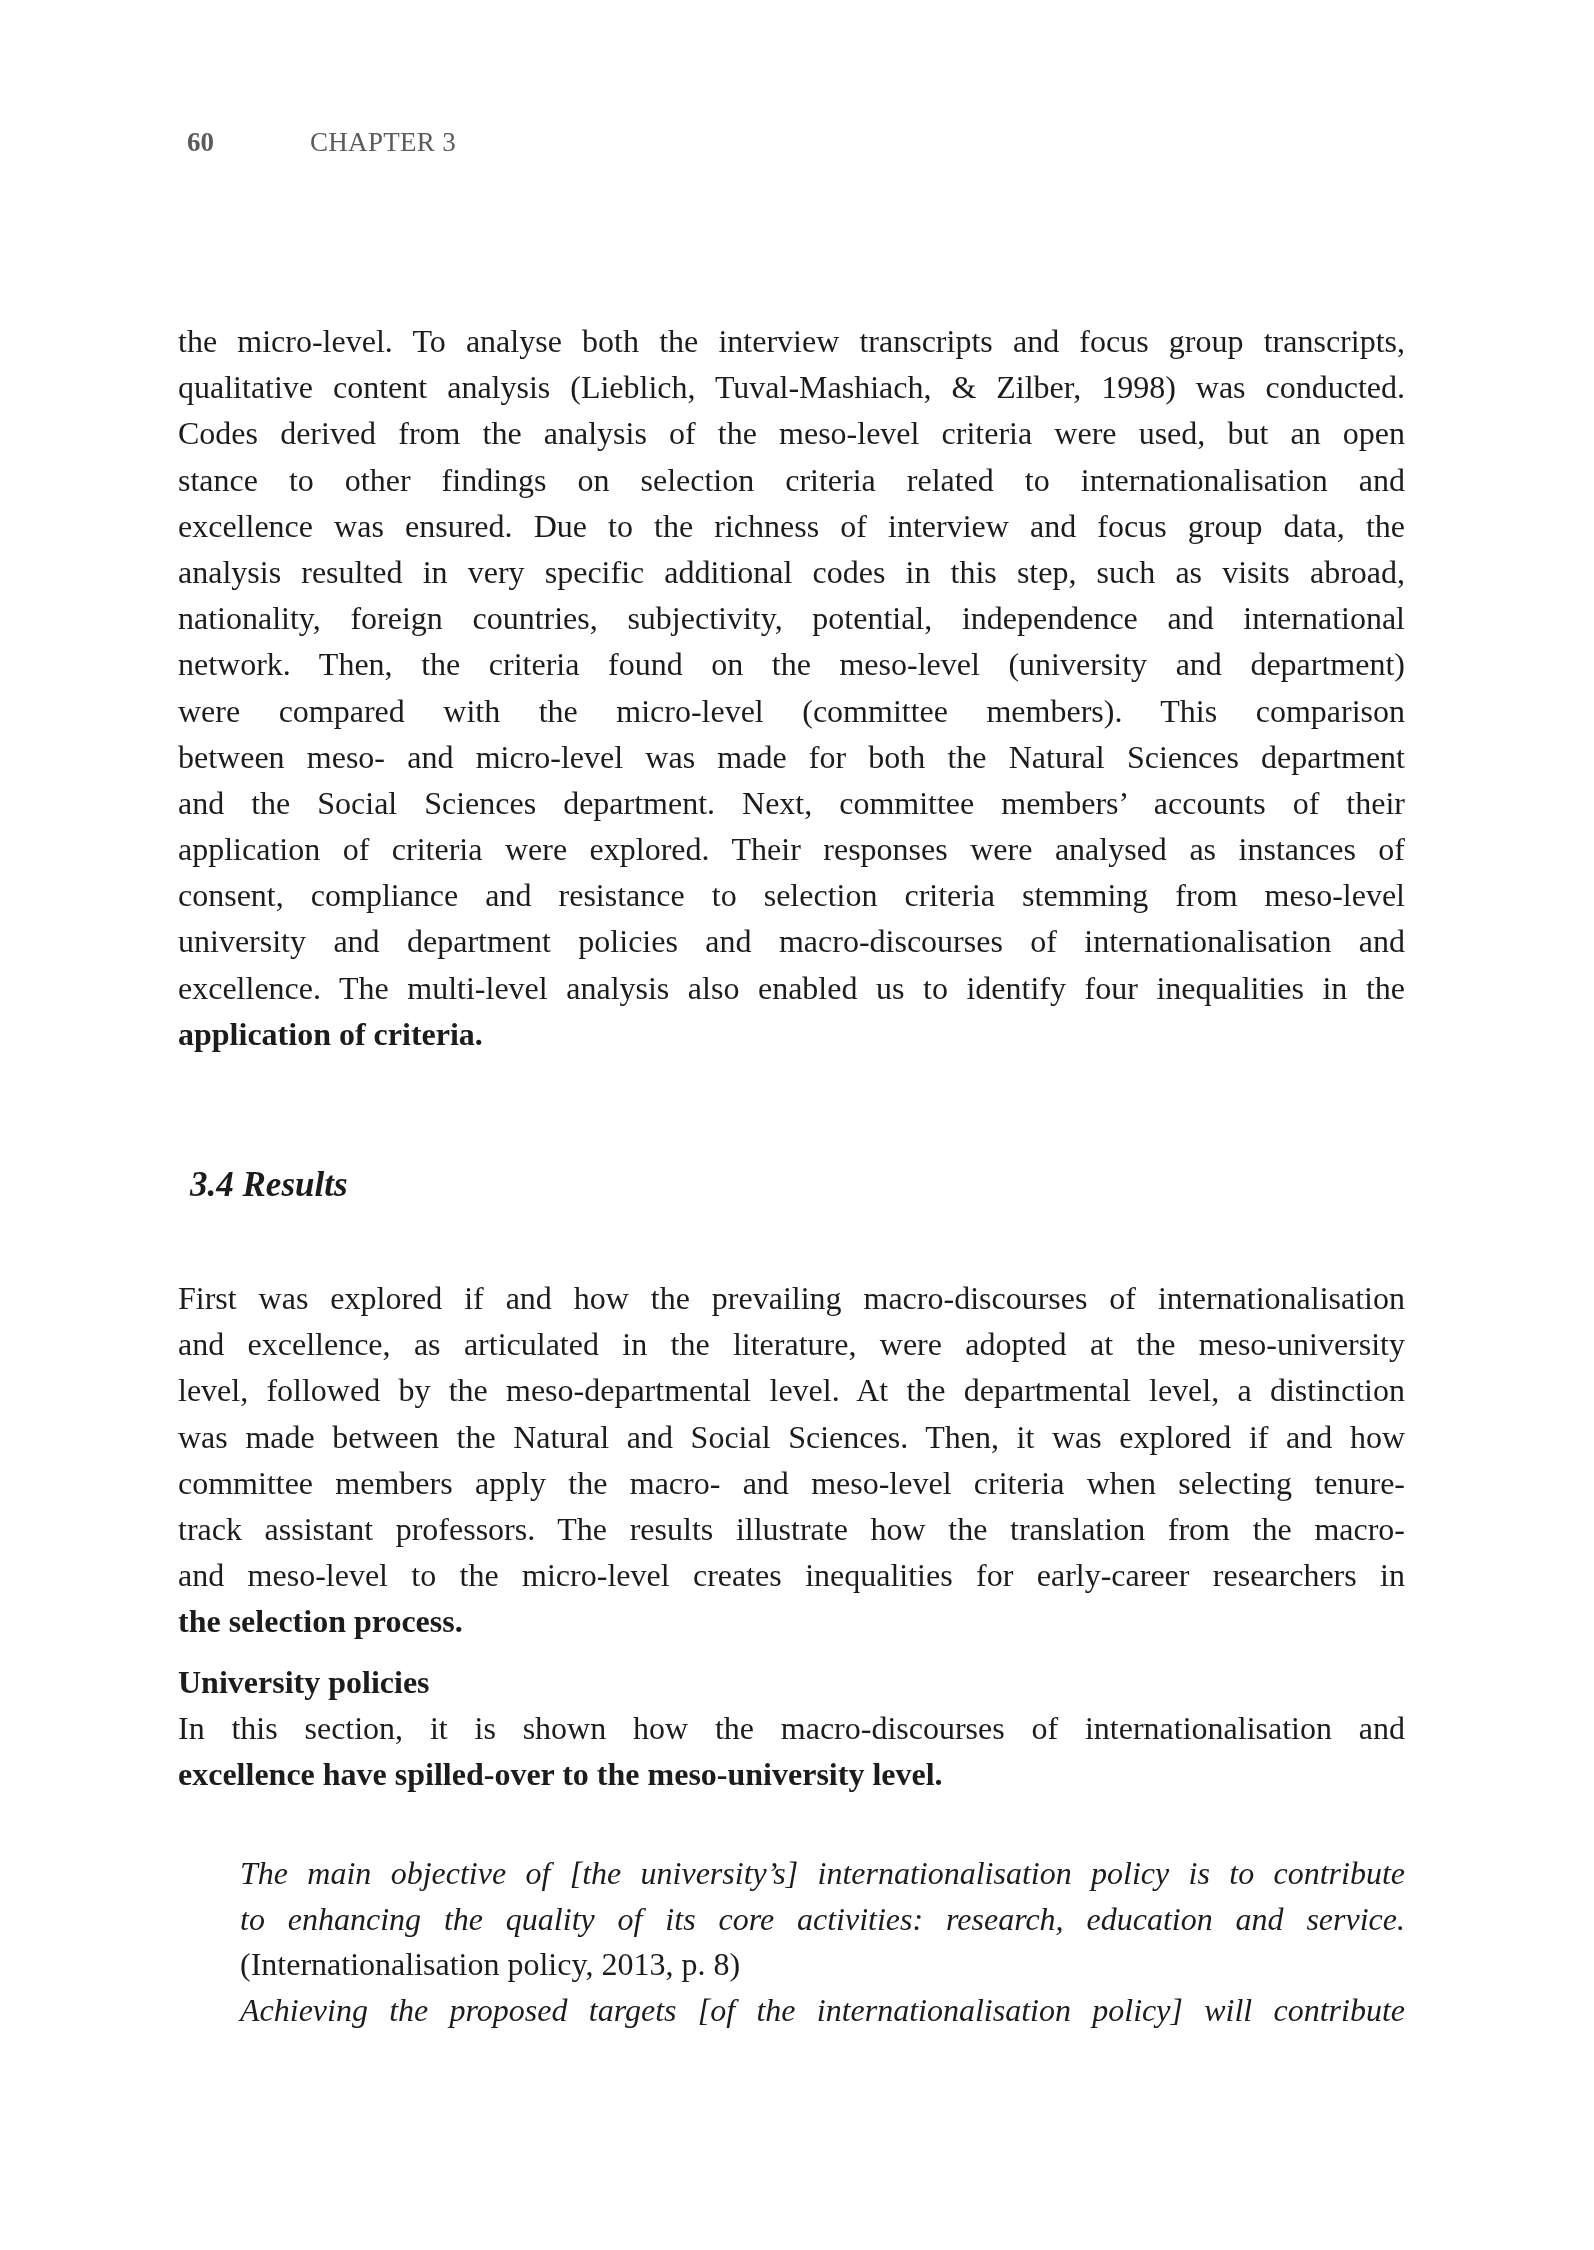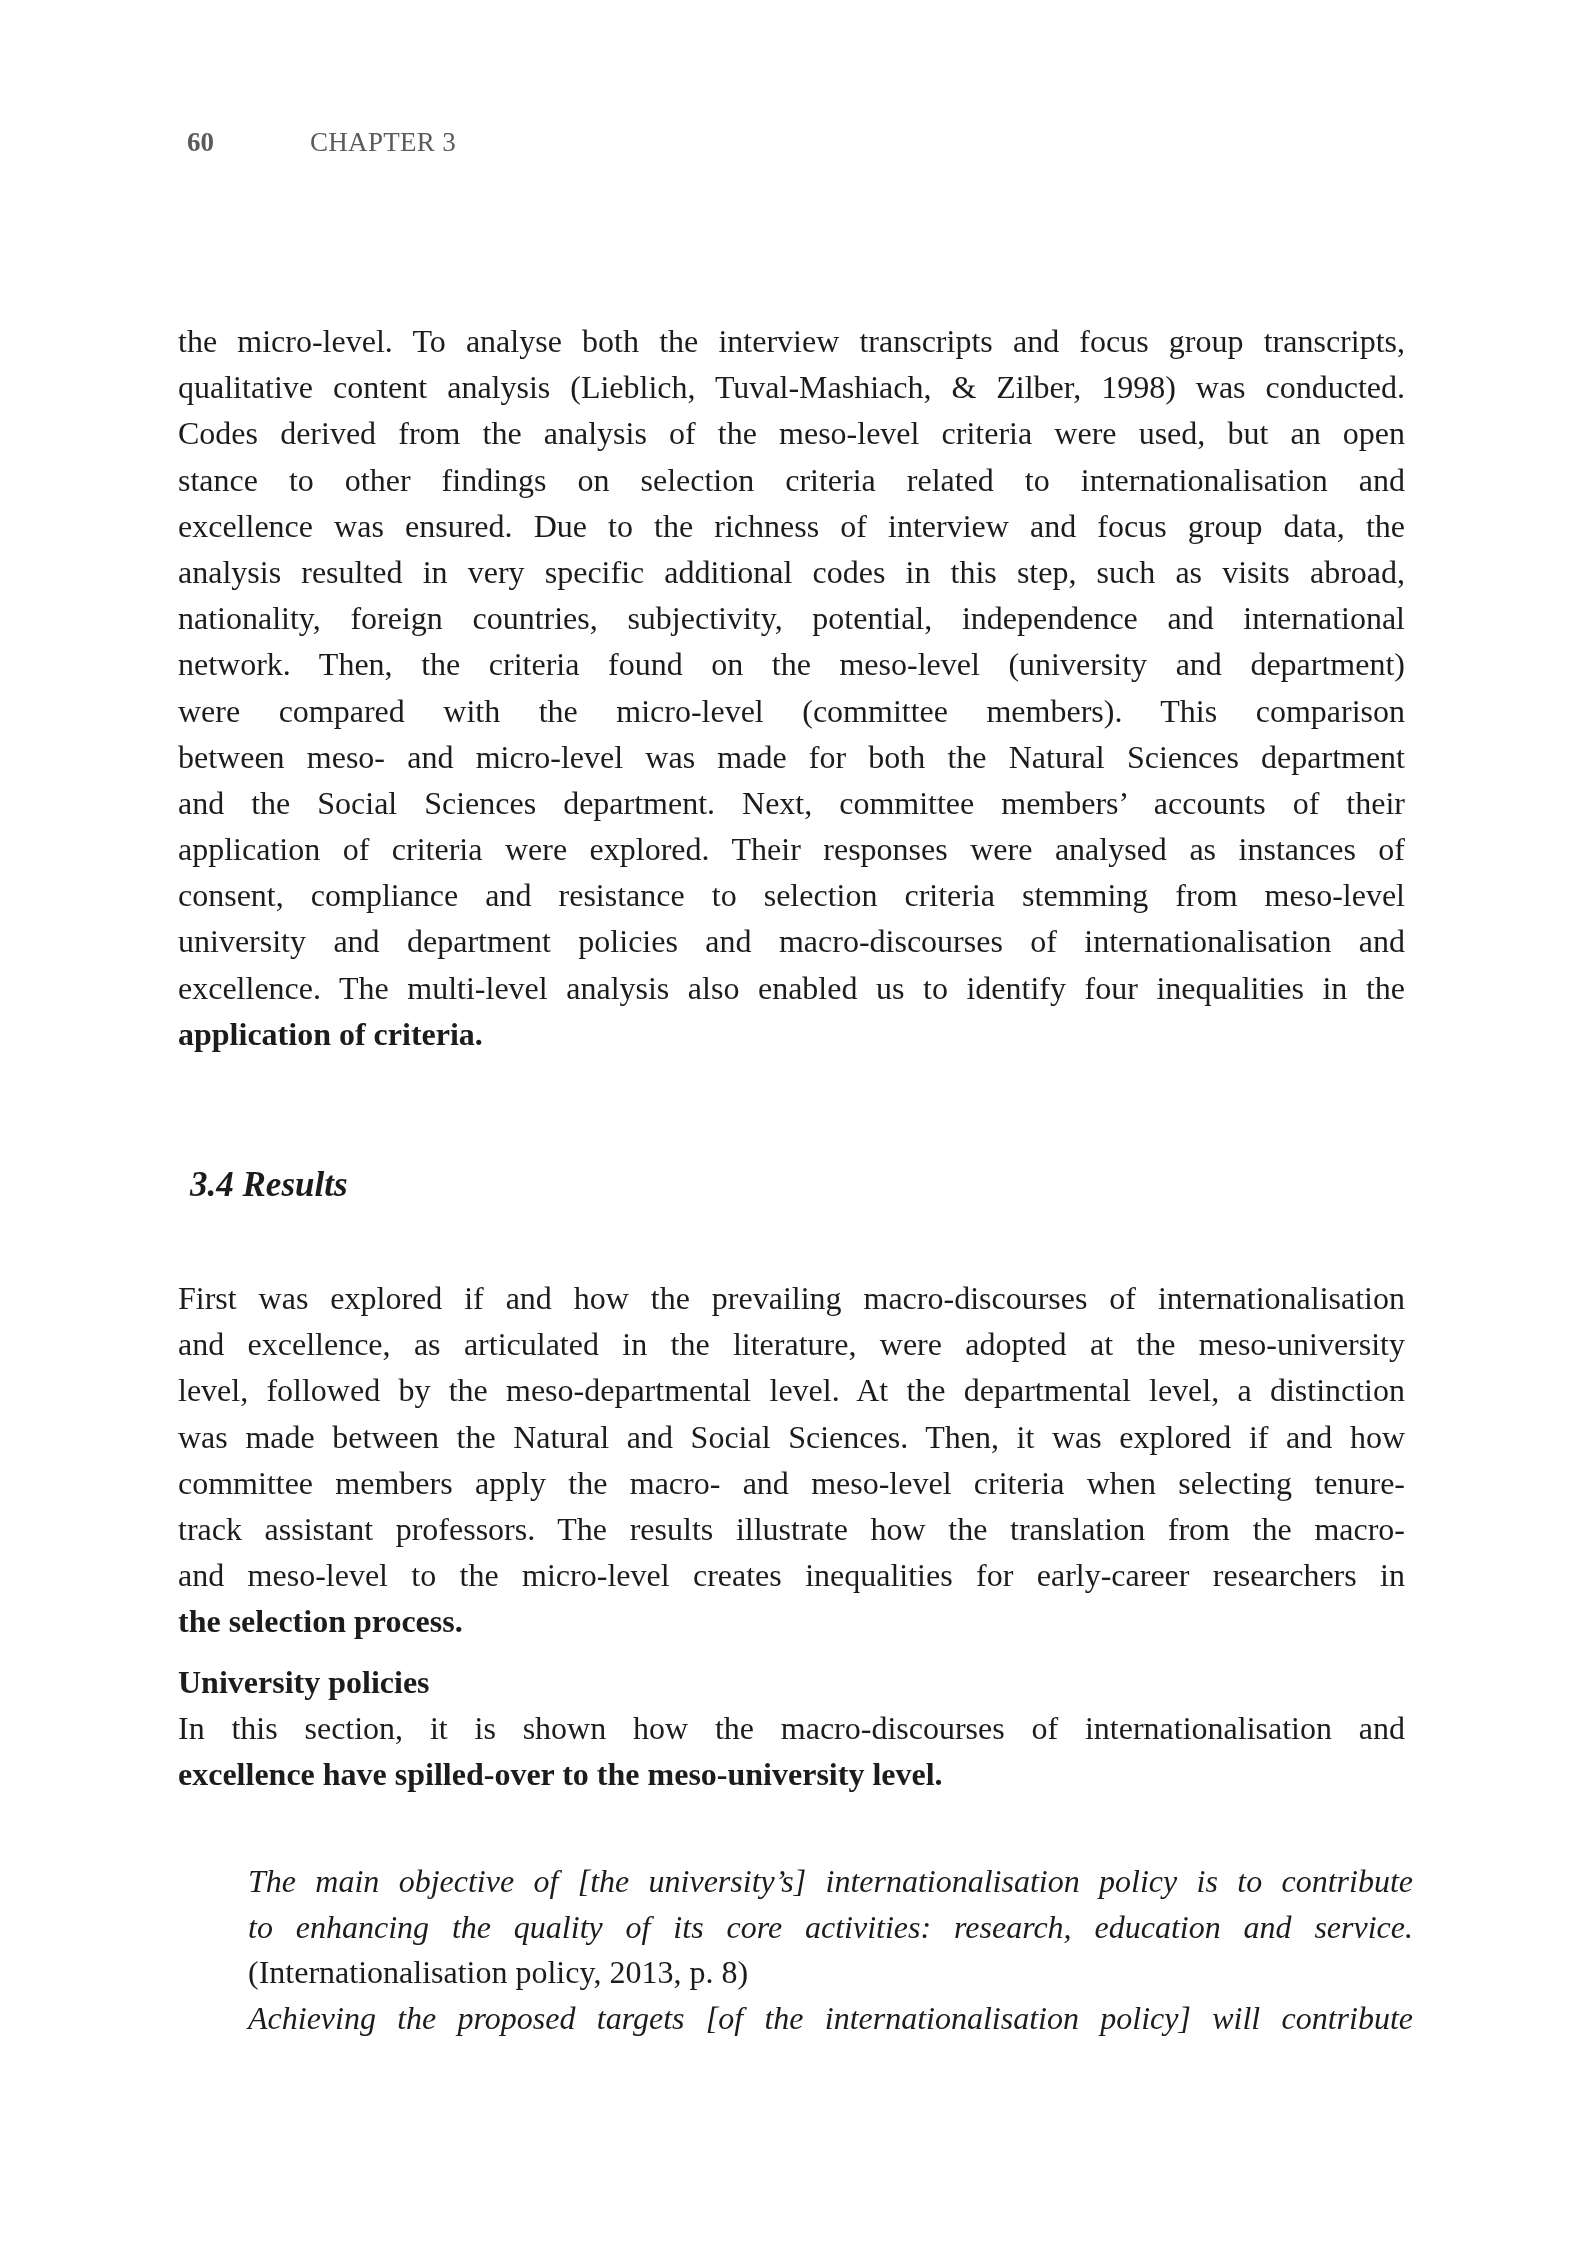--- a/index.html
+++ b/index.html
@@ -129,18 +129,18 @@
   <span class="line">and meso-level to the micro-level creates inequalities for early-career researchers in</span>
   <span class="line last">the selection process.</span>
 </div>
 
 <div class="text-block" id="subsection">
   <span class="line last">University policies</span>
   <span class="line">In this section, it is shown how the macro-discourses of internationalisation and</span>
   <span class="line last">excellence have spilled-over to the meso-university level.</span>
 </div>
 
-<blockquote class="quote-block" style="margin:8px;">
+<blockquote class="quote-block" style="margin:0;">
   <span class="line italic">The main objective of [the university’s] internationalisation policy is to contribute</span>
   <span class="line italic">to enhancing the quality of its core activities: research, education and service.</span>
   <span class="line last upright">(Internationalisation policy, 2013, p. 8)</span>
   <span class="line italic">Achieving the proposed targets [of the internationalisation policy] will contribute</span>
 </blockquote>
 
 </body></html>

